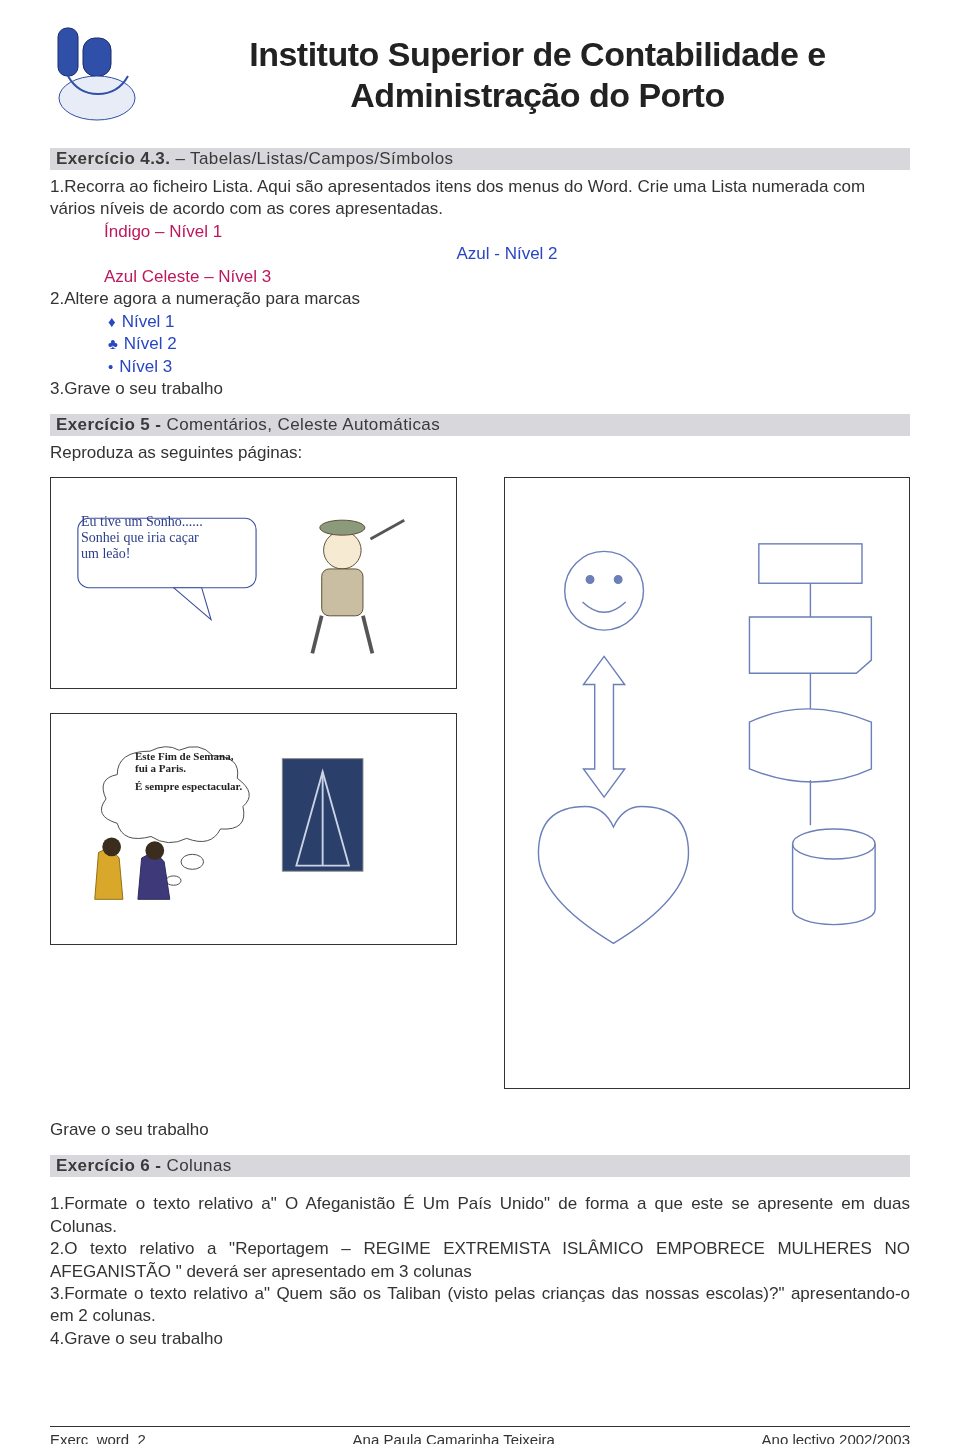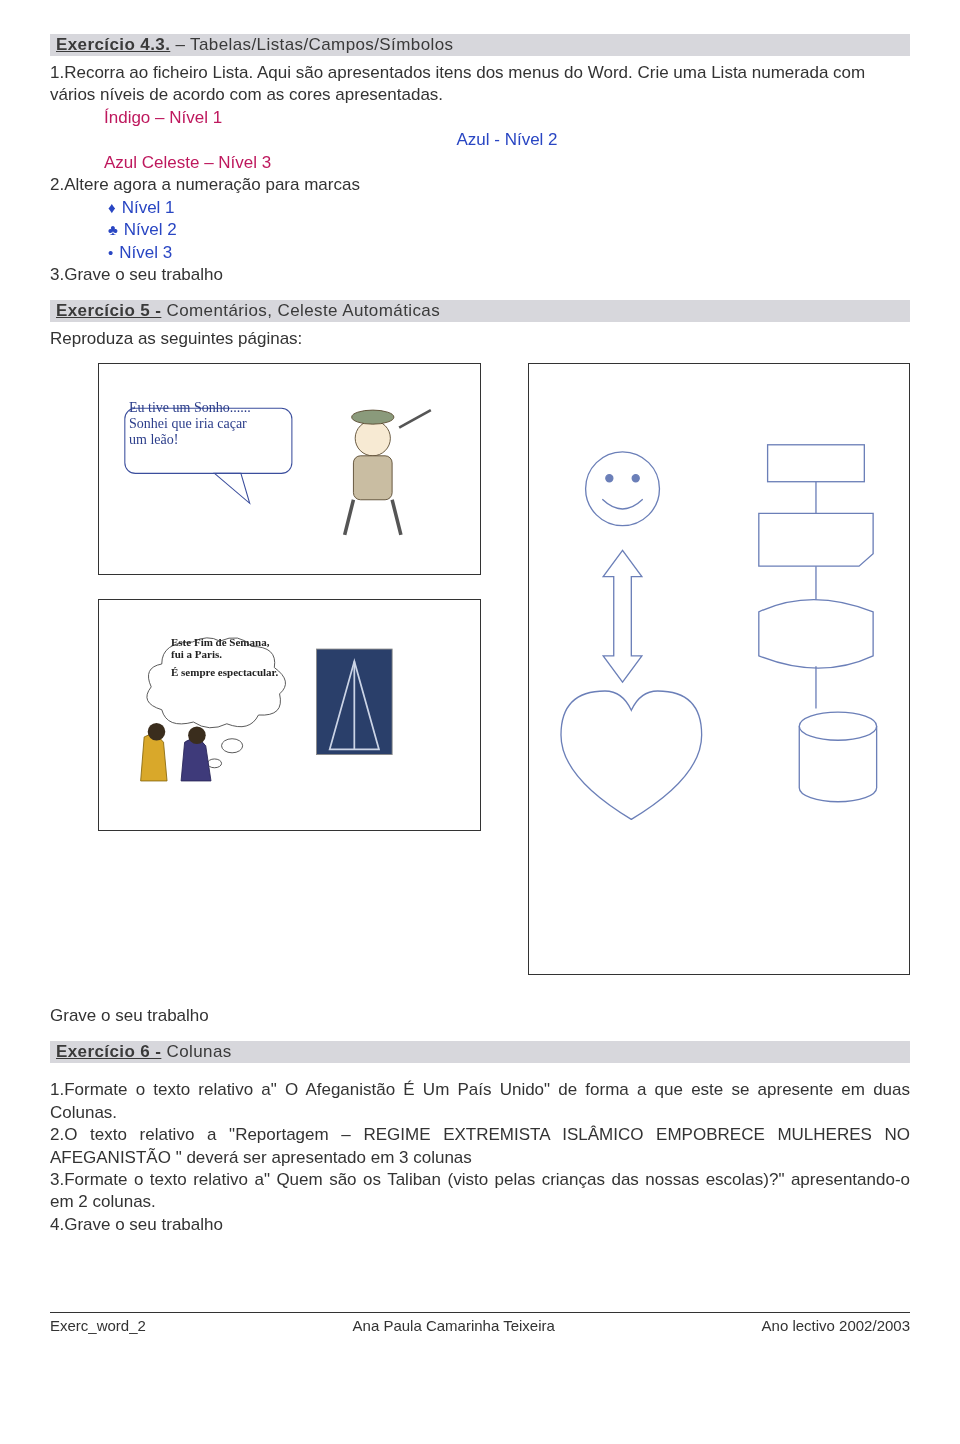--- a/index.html
+++ b/index.html
@@ -36,38 +36,37 @@
   }
   .ex-header {
     background: #d7d7dc;
     color: #3a3a3a;
     font-size: 17px;
     padding: 1px 6px;
     margin-top: 14px;
     margin-bottom: 6px;
     letter-spacing: 0.4px;
   }
-  .ex-header b { font-weight: bold; text-decoration: underline; }
+  .ex-header b { font-weight: bold; }
   .body-text {
     font-size: 17px;
     color: #333;
     line-height: 1.32;
   }
   .indigo { color: #be185d; }
   .azul { color: #2946c3; text-align: center; }
   .azulc { color: #be185d; }
   .mark-blue { color: #2946c3; }
   .indent-1 { margin-left: 54px; }
   .bullet-line { display: flex; align-items: center; gap: 6px; margin-left: 58px; }
   .bp { font-size: 15px; }
   .figrow {
     display: flex;
     gap: 47px;
     margin-top: 12px;
-    margin-left: 48px;
   }
   .figcol-left { width: 430px; }
   .figcol-right { width: 430px; }
   .figbox {
     border: 1px solid #333;
     background: #fff;
     padding: 10px;
     margin-bottom: 24px;
     position: relative;
     overflow: hidden;
@@ -91,20 +90,37 @@
     font-family: "Times New Roman", serif;
     font-size: 14px;
     color: #2b3d8a;
   }
 </style>
 </head>
 <body>
 
 <div class="page">
 
+  <div class="header">
+    <div class="logo">
+      <svg viewBox="0 0 95 110" width="95" height="110">
+        <g fill="none" stroke="#1a2a6b" stroke-width="1">
+          <rect x="8" y="8" width="20" height="48" rx="9" fill="#2f4fa8" stroke="#1a2a6b"></rect>
+          <rect x="33" y="18" width="28" height="38" rx="12" fill="#2f4fa8" stroke="#1a2a6b"></rect>
+          <rect x="58" y="58" width="0" height="0"></rect>
+          <ellipse cx="47" cy="78" rx="38" ry="22" fill="#e7ecf6" stroke="#2f4fa8"></ellipse>
+          <path d="M18 56 q10 18 30 18 q20 0 30 -18" fill="none" stroke="#2f4fa8" stroke-width="2"></path>
+        </g>
+      </svg>
+    </div>
+    <div class="inst-title">
+      <span>Instituto Superior de Contabilidade e</span><br>
+      <span>Administração do Porto</span>
+    </div>
+  </div>
 
   <div class="ex-header">
     <b>Exercício 4.3.</b><span> – Tabelas/Listas/Campos/Símbolos</span>
   </div>
   <div class="body-text">
     <div>1.Recorra ao ficheiro Lista. Aqui são apresentados itens dos menus do Word. Crie uma Lista numerada com vários níveis de acordo com as cores apresentadas.</div>
     <div class="indigo indent-1">Índigo – Nível 1</div>
     <div class="azul indent-1">Azul - Nível 2</div>
     <div class="azulc indent-1">Azul Celeste – Nível 3</div>
     <div>2.Altere agora a numeração para marcas</div>
@@ -167,21 +183,21 @@
             <path d="M40 130 q12 -8 22 6 l4 44 l-30 0 z" fill="#d9a82a" stroke="#8a6a10"></path>
             <circle cx="54" cy="124" r="10" fill="#3a2d1d"></circle>
             <path d="M86 136 q14 -10 24 4 l6 40 l-34 0 z" fill="#3e3a7a" stroke="#2a275a"></path>
             <circle cx="100" cy="128" r="10" fill="#3a2d1d"></circle>
           </g>
 
           <rect x="236" y="30" width="86" height="120" fill="#2a3f6a" stroke="#888"></rect>
           <path d="M279 44 l-28 100 h56 z" fill="none" stroke="#cbd4e6" stroke-width="2"></path>
           <line x1="279" y1="44" x2="279" y2="144" stroke="#cbd4e6" stroke-width="2"></line>
         </svg>
-        <div style="position:absolute;left:72px;top:36px;width:140px;font-family:'Times New Roman',serif;font-size:11px;font-weight:bold;color:#222;">
+        <div style="position:absolute;left:84px;top:36px;width:140px;font-family:'Times New Roman',serif;font-size:11px;font-weight:bold;color:#222;">
           <div style="white-space:pre-line;">Este Fim de Semana,
 fui a Paris.</div>
           <div style="height:6px;"></div>
           <div>É sempre espectacular.</div>
         </div>
       </div>
 
     </div>
 
     <div class="figcol-right">

